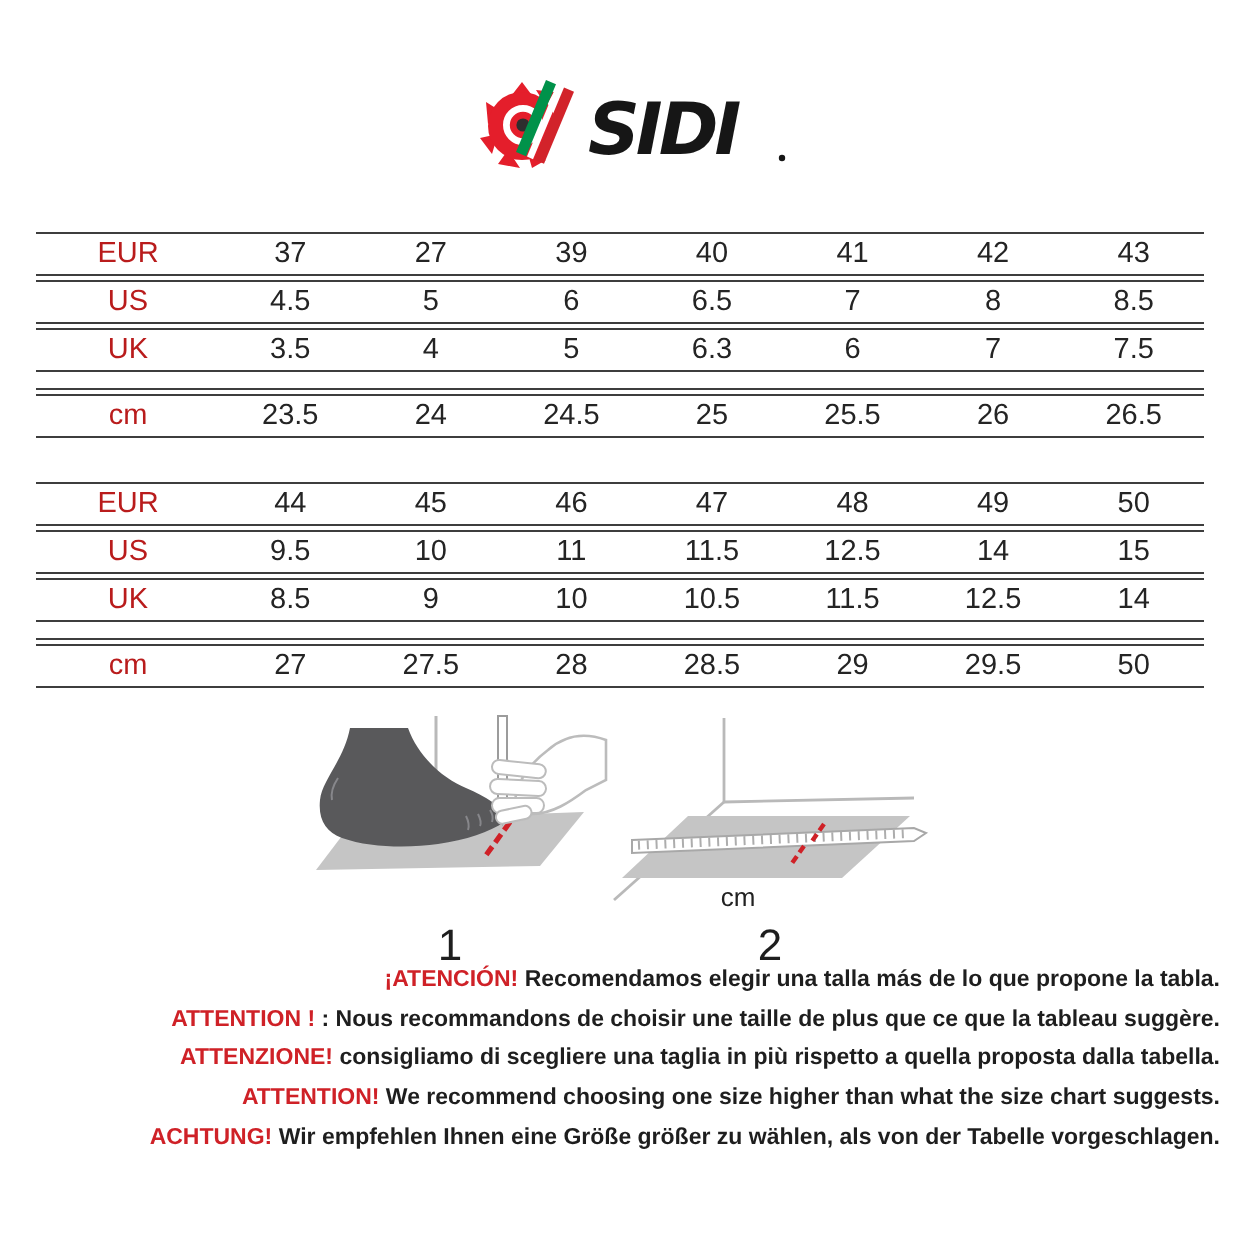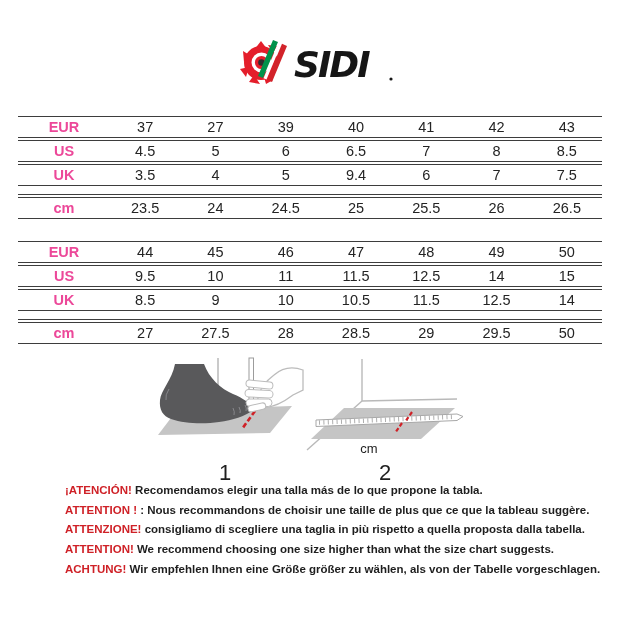--- a/index.html
+++ b/index.html
@@ -10,32 +10,32 @@
   }
   
   .logo-wrap{position:absolute;top:40px;left:16px;width:620px;display:flex;justify-content:center;}
   
   .charts{position:absolute;top:114px;left:18px;width:584px;}
   table.size{width:100%;table-layout:fixed;border-collapse:separate;border-spacing:0 2.5px;}
   table.size td{
     text-align:center;font-size:14.5px;line-height:16px;padding:2px 0;
     border-top:1.6px solid #3d3d3d;border-bottom:1.6px solid #3d3d3d;color:#242424;
   }
-  table.size td.lbl{font-weight:bold;color:#ec4899;}
+  table.size td.lbl{font-weight:normal;color:#b91c1c;}
   table.size col.c0{width:92px;}
   .cm-wrap{border-top:1.6px solid #3d3d3d;padding-top:2px;margin-top:6px;}
   .cm-wrap table.size{border-spacing:0 0;}
   .block2{margin-top:20px;}
   
   .figs{position:absolute;top:356px;left:145px;width:320px;height:110px;display:flex;}
   .fig{width:160px;height:108px;}
   .fig-labels{position:absolute;top:460px;left:145px;width:320px;display:flex;}
   .fig-label{width:160px;text-align:center;font-size:22px;color:#1e1e1e;}
   
-  .warnings{position:absolute;left:65px;top:481px;width:545px;}
+  .warnings{position:absolute;left:65px;top:481px;width:545px;text-align:right;}
   .warn-line{font-size:11.5px;font-weight:bold;line-height:19.7px;white-space:nowrap;color:#1e1e1e;}
   .warn-line .kw{color:#cf2127;}
 </style>
 </head>
 <body>
 
 <div class="logo-wrap">
   <svg width="172" height="46" viewBox="0 0 172 46">
     <g>
       <path d="M21,1 L27,9 L14,10 Z M3,11 L11,16 L4,22 Z M0,29 L9,27 L6,37 Z M9,42 L14,35 L20,44 Z M37,6 L33,13 L28,5 Z M26,44 L24,37 L33,40 Z" fill="#e41e2b"></path>
@@ -86,21 +86,21 @@
             <td>6.5</td>
             <td>7</td>
             <td>8</td>
             <td>8.5</td>
           </tr>
           <tr>
             <td class="lbl">UK</td>
             <td>3.5</td>
             <td>4</td>
             <td>5</td>
-            <td>9.4</td>
+            <td>6.3</td>
             <td>6</td>
             <td>7</td>
             <td>7.5</td>
           </tr>
         </tbody>
     </table>
     <div class="cm-wrap">
       <table class="size">
         <colgroup>
             <col class="c0">

